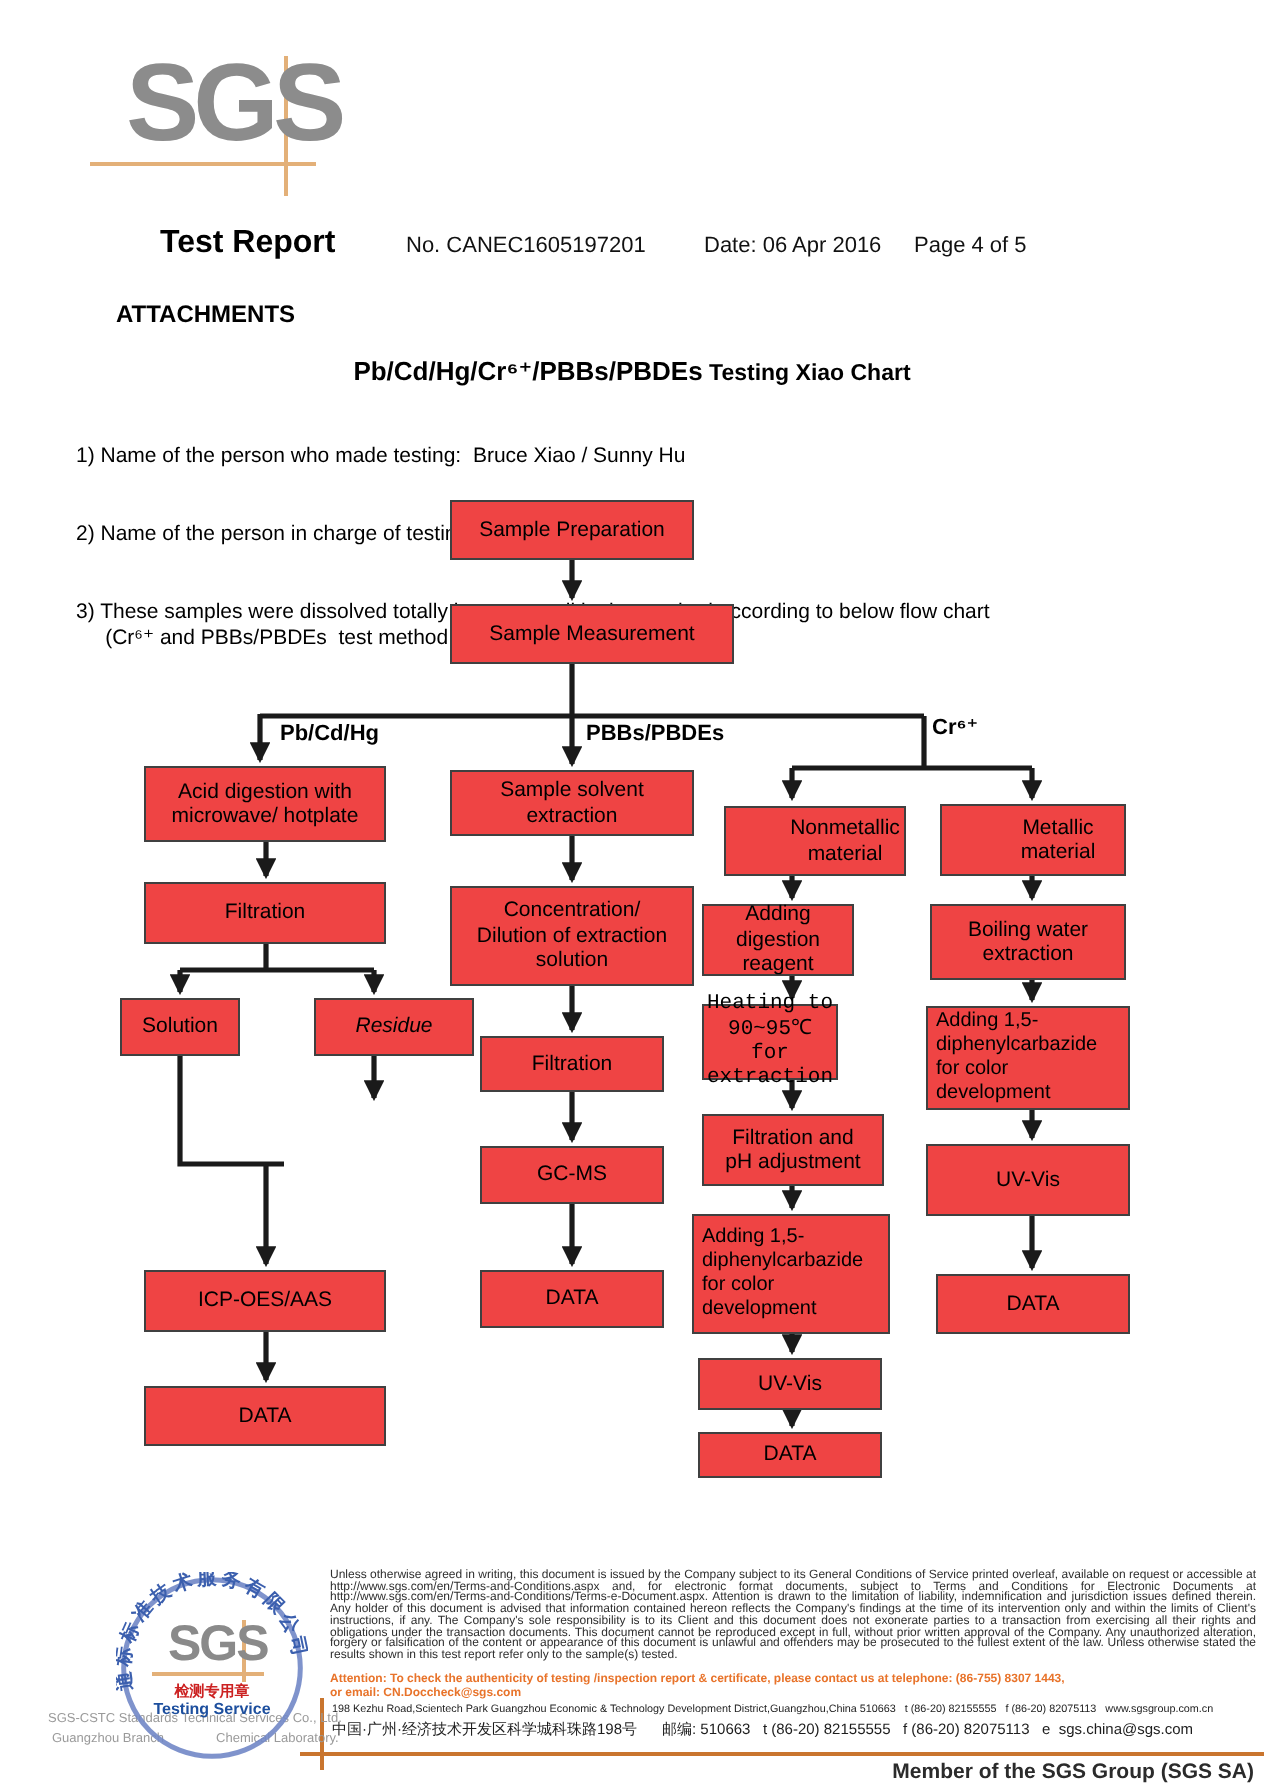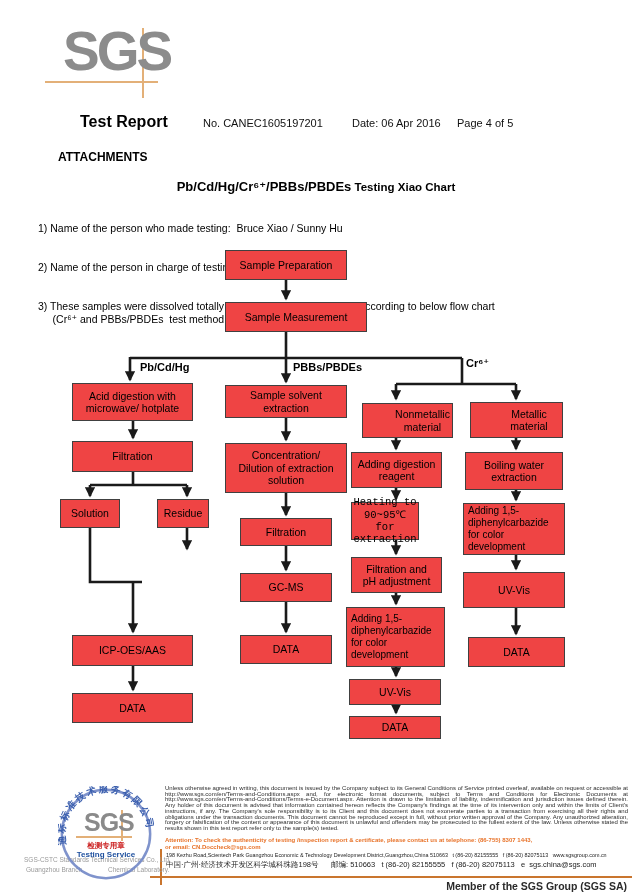--- a/index.html
+++ b/index.html
@@ -124,36 +124,36 @@
   <div class="blabel" style="left:293px;top:361px;">PBBs/PBDEs</div>
   <div class="blabel" style="left:466px;top:357px;">Cr⁶⁺</div>
 
   <div class="fbox" style="left:225px;top:250px;width:122px;height:30px;">Sample Preparation</div>
   <div class="fbox" style="left:225px;top:302px;width:142px;height:30px;">Sample Measurement</div>
 
   <div class="fbox" style="left:72px;top:383px;width:121px;height:38px;">Acid digestion with
 microwave/ hotplate</div>
   <div class="fbox" style="left:72px;top:441px;width:121px;height:31px;">Filtration</div>
   <div class="fbox" style="left:60px;top:499px;width:60px;height:29px;">Solution</div>
-  <div class="fbox" style="left:157px;top:499px;width:52px;height:29px;">Residue</div>
+  <div class="fbox" style="left:157px;top:499px;width:80px;height:29px;font-style:italic;">Residue</div>
   <div class="fbox" style="left:72px;top:635px;width:121px;height:31px;">ICP-OES/AAS</div>
   <div class="fbox" style="left:72px;top:693px;width:121px;height:30px;">DATA</div>
 
   <div class="fbox" style="left:225px;top:385px;width:122px;height:33px;">Sample solvent
 extraction</div>
   <div class="fbox" style="left:225px;top:443px;width:122px;height:50px;">Concentration/
 Dilution of extraction
 solution</div>
   <div class="fbox" style="left:240px;top:518px;width:92px;height:28px;">Filtration</div>
   <div class="fbox" style="left:240px;top:573px;width:92px;height:29px;">GC-MS</div>
   <div class="fbox" style="left:240px;top:635px;width:92px;height:29px;">DATA</div>
 
   <div class="fbox" style="left:362px;top:403px;width:91px;height:35px;padding-left:30px;">Nonmetallic
 material</div>
-  <div class="fbox" style="left:351px;top:452px;width:91px;height:36px;">Adding digestion
+  <div class="fbox" style="left:351px;top:452px;width:76px;height:36px;">Adding digestion
 reagent</div>
   <div class="fbox" style="left:351px;top:502px;width:68px;height:38px;font-family:Liberation Mono, monospace;">Heating to
 90~95℃  for
 extraction</div>
   <div class="fbox" style="left:351px;top:557px;width:91px;height:36px;">Filtration and
 pH adjustment</div>
   <div class="fbox left sm" style="left:346px;top:607px;width:99px;height:60px;">Adding 1,5-
 diphenylcarbazide
 for color
 development</div>

